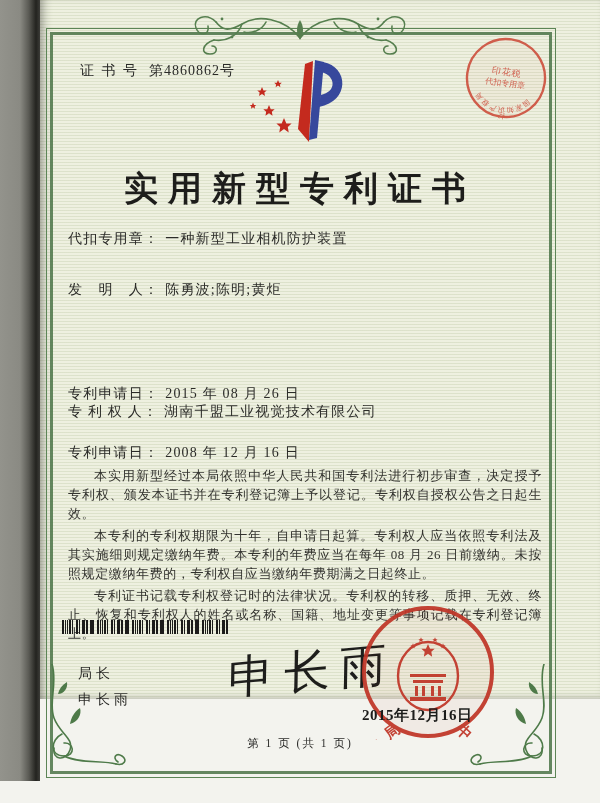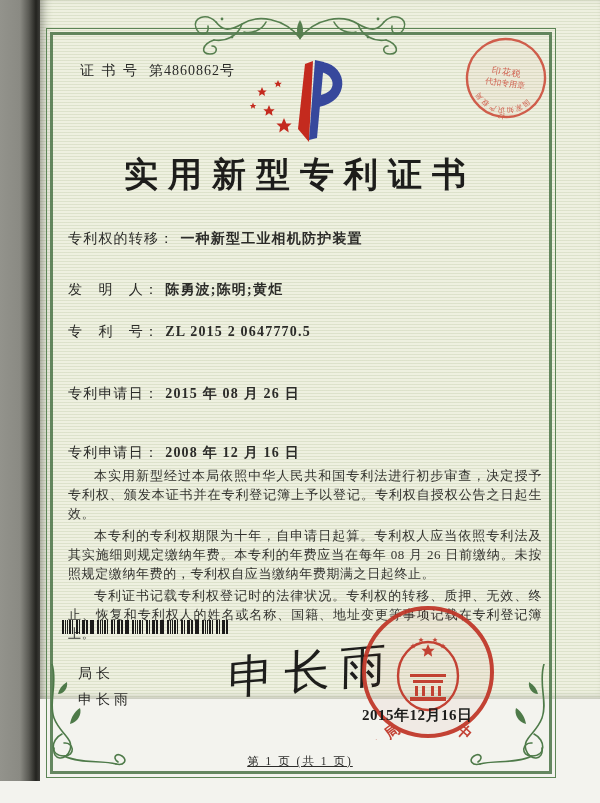--- a/index.html
+++ b/index.html
@@ -18,43 +18,43 @@
     background-color:#eef0e0;
     background-image:repeating-linear-gradient(180deg,rgba(150,168,118,0.20) 0px,rgba(150,168,118,0.20) 1px,rgba(0,0,0,0) 1px,rgba(0,0,0,0) 3px);
     box-shadow:inset 8px 0 10px -5px rgba(0,0,0,0.35), inset 0 -6px 8px -5px rgba(0,0,0,0.18);
   }
   .frame-outer{position:absolute;left:6px;top:28px;width:508px;height:748px;border:1px solid #5c8556;}
   .frame-inner{position:absolute;inset:3px;border:3px solid #4a7347;opacity:.85;}
   .cert-no{position:absolute;left:40px;top:62px;font-size:14px;color:#2a2a28;letter-spacing:2px;}
   .cert-no .num{margin-left:10px;letter-spacing:1px;}
   .logo{position:absolute;left:205px;top:56px;width:110px;height:94px;}
   .doc-title{
-    position:absolute;left:6px;top:152px;width:508px;text-align:center;
+    position:absolute;left:6px;top:166px;width:508px;text-align:center;
     font-size:34px;font-weight:700;color:#1d1d1b;letter-spacing:10px;
   }
   .field-row{position:absolute;left:28px;font-size:14px;color:#2b2b28;letter-spacing:1.2px;white-space:nowrap;}
-  .field-row .val{margin-left:6px;font-weight:bold;}
+  .field-row .val{margin-left:6px;}
   .paras{position:absolute;left:28px;top:466px;width:474px;color:#33332f;}
   .paras p{margin:0 0 3px 0;font-size:13px;line-height:19px;text-indent:2em;letter-spacing:0.6px;text-align:justify;}
   .barcode{
     position:absolute;left:22px;top:620px;width:166px;height:14px;
     background-image:
       repeating-linear-gradient(90deg,#1c1c1a 0 2px,rgba(0,0,0,0) 2px 3px,#1c1c1a 3px 4px,rgba(0,0,0,0) 4px 7px),
       repeating-linear-gradient(90deg,#1c1c1a 0 1px,rgba(0,0,0,0) 1px 5px);
   }
   .signoff{position:absolute;left:38px;top:661px;font-size:14px;color:#2b2b28;letter-spacing:4px;line-height:26px;}
   .signature{
     position:absolute;left:188px;top:640px;width:180px;
     font-size:46px;color:#1e1e1c;letter-spacing:10px;white-space:nowrap;
     transform:rotate(-5deg) skewX(-6deg);
   }
   .seal{position:absolute;left:320px;top:604px;width:136px;height:136px;opacity:.93;}
   .seal-date{position:absolute;left:322px;top:706px;width:150px;font-size:15px;font-weight:700;color:#1c1c1a;letter-spacing:0.5px;}
   .tax-stamp{position:absolute;left:424px;top:36px;width:84px;height:84px;opacity:.88;transform:rotate(8deg);}
-  .footer{position:absolute;left:6px;top:754px;width:508px;text-align:center;font-size:11.5px;color:#2c2c2a;letter-spacing:2px;text-decoration:underline;}
+  .footer{position:absolute;left:6px;top:736px;width:508px;text-align:center;font-size:11.5px;color:#2c2c2a;letter-spacing:2px;}
   .orn-top{position:absolute;left:148px;top:10px;width:224px;height:48px;}
   .orn-bl{position:absolute;left:4px;top:664px;width:90px;height:110px;}
   .orn-br{position:absolute;left:422px;top:664px;width:90px;height:110px;transform:scaleX(-1);}
 </style>
 </head>
 <body>
 
 <div class="scan-left"></div>
 <div class="scan-bottom"></div>
 
@@ -112,30 +112,30 @@
       <path transform="translate(39,70) scale(8)" d="M0,-1 L0.294,-0.309 L0.951,-0.309 L0.476,0.118 L0.588,0.809 L0,0.382 L-0.588,0.809 L-0.476,0.118 L-0.951,-0.309 L-0.294,-0.309 Z"></path>
     </g>
     <path d="M60,8 L68,5 L64,86 L53,73 Z" fill="#c42a1e"></path>
     <path d="M70,4 L79,6 L72,82 L64,84 Z" fill="#37489c"></path>
     <path d="M78,6 C104,11 105,45 74,51 L75.5,39 C92,36 91,20 76.5,16 Z" fill="#37489c"></path>
   </svg>
 
   <div class="doc-title">实用新型专利证书</div>
 
   <div class="field-row" style="top:230px">
-    <span>专利权的转移：</span><span class="val">一种新型工业相机防护装置</span>
+    <span>代扣专用章：</span><span class="val">一种新型工业相机防护装置</span>
   </div>
   <div class="field-row" style="top:281px">
     <span>发　明　人：</span><span class="val">陈勇波;陈明;黄炬</span>
   </div>
-  <div class="field-row" style="top:323px">
-    <span>专　利　号：</span><span class="val">ZL 2015 2 0647770.5</span>
-  </div>
   <div class="field-row" style="top:385px">
     <span>专利申请日：</span><span class="val">2015 年 08 月 26 日</span>
+  </div>
+  <div class="field-row" style="top:403px">
+    <span>专 利 权 人：</span><span class="val">湖南千盟工业视觉技术有限公司</span>
   </div>
   <div class="field-row" style="top:444px">
     <span>专利申请日：</span><span class="val">2008 年 12 月 16 日</span>
   </div>
 
   <div class="paras">
     <p>本实用新型经过本局依照中华人民共和国专利法进行初步审查，决定授予专利权、颁发本证书并在专利登记簿上予以登记。专利权自授权公告之日起生效。</p>
     <p>本专利的专利权期限为十年，自申请日起算。专利权人应当依照专利法及其实施细则规定缴纳年费。本专利的年费应当在每年 08 月 26 日前缴纳。未按照规定缴纳年费的，专利权自应当缴纳年费期满之日起终止。</p>
     <p>专利证书记载专利权登记时的法律状况。专利权的转移、质押、无效、终止、恢复和专利权人的姓名或名称、国籍、地址变更等事项记载在专利登记簿上。</p>
   </div>

